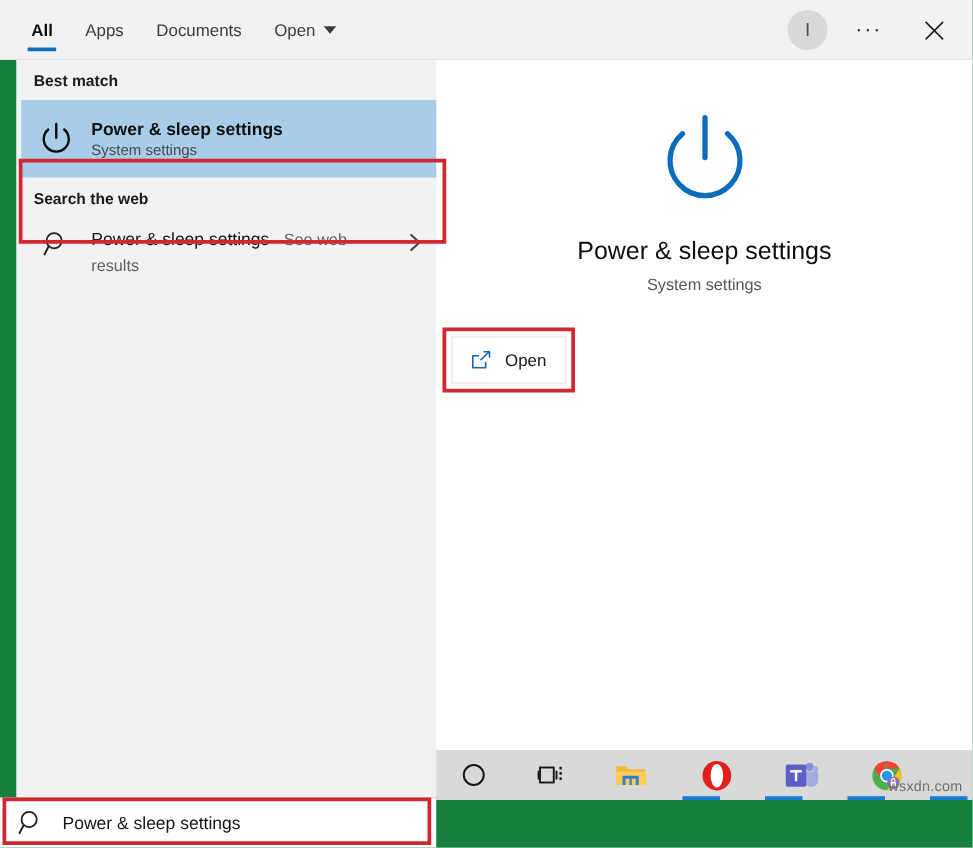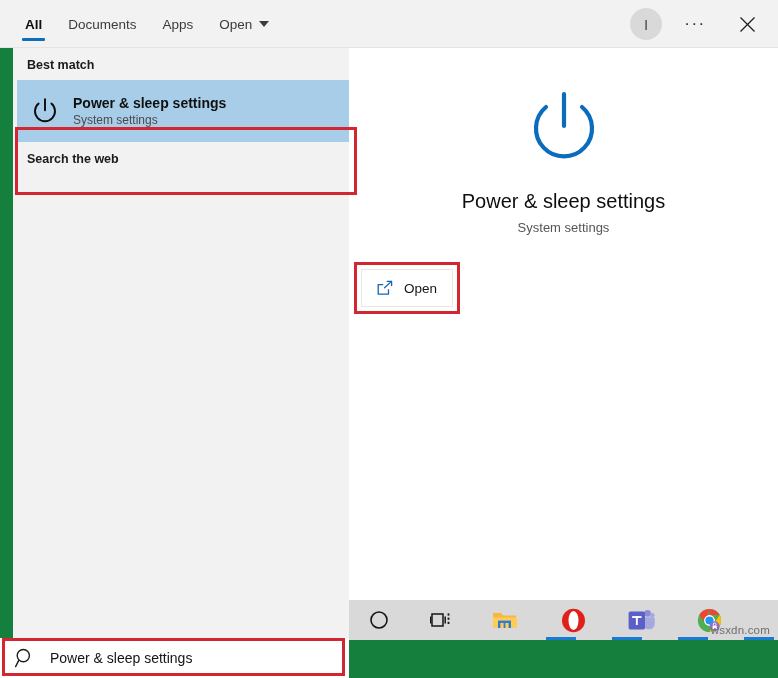--- a/index.html
+++ b/index.html
@@ -327,24 +327,24 @@
 <div id="app">
 
   <div id="header">
 
     <div id="tabs">
       <div class="tab active">
         <span>All</span>
         <span class="underline"></span>
       </div>
       <div class="tab">
+        <span>Apps</span>
+      </div>
+      <div class="tab">
         <span>Documents</span>
-      </div>
-      <div class="tab">
-        <span>Apps</span>
       </div>
       <div class="tab">
         <span>Open</span>
         <span class="caret"></span>
       </div>
     </div>
 
     <div id="header-actions">
       <div id="avatar">
         <span>I</span>
@@ -373,20 +373,36 @@
         </svg>
       </div>
       <div class="row-text">
         <div class="row-title">Power &amp; sleep settings</div>
         <div class="row-sub">System settings</div>
       </div>
     </div>
 
     <div class="section-title">Search the web</div>
 
+    <div id="web-row">
+      <div class="row-icon">
+        <svg width="22" height="22" viewBox="0 0 22 22">
+          <circle cx="9.3" cy="8.6" r="6.1" fill="none" stroke="#1d1d1d" stroke-width="1.4"></circle>
+          <line x1="4.6" y1="13.6" x2="1.6" y2="19.6" stroke="#1d1d1d" stroke-width="1.4" stroke-linecap="round"></line>
+        </svg>
+      </div>
+      <div class="web-text">
+        <span>Power &amp; sleep settings</span><span class="muted"> - See web results</span>
+      </div>
+      <div id="web-chevron">
+        <svg width="11" height="16" viewBox="0 0 11 16">
+          <polyline points="2,2 8.5,8 2,14" fill="none" stroke="#454545" stroke-width="1.7" stroke-linecap="round" stroke-linejoin="round"></polyline>
+        </svg>
+      </div>
+    </div>
 
     <div id="best-match-highlight"></div>
   </div>
 
   <div id="right-pane">
 
     <div id="preview-icon">
       <svg width="84" height="84" viewBox="0 0 84 84">
         <path d="M24 21 A 28 28 0 1 0 60 21" fill="none" stroke="#0a6cbc" stroke-width="4.2" stroke-linecap="round"></path>
         <line x1="42" y1="8" x2="42" y2="40" stroke="#0a6cbc" stroke-width="4.2" stroke-linecap="round"></line>

